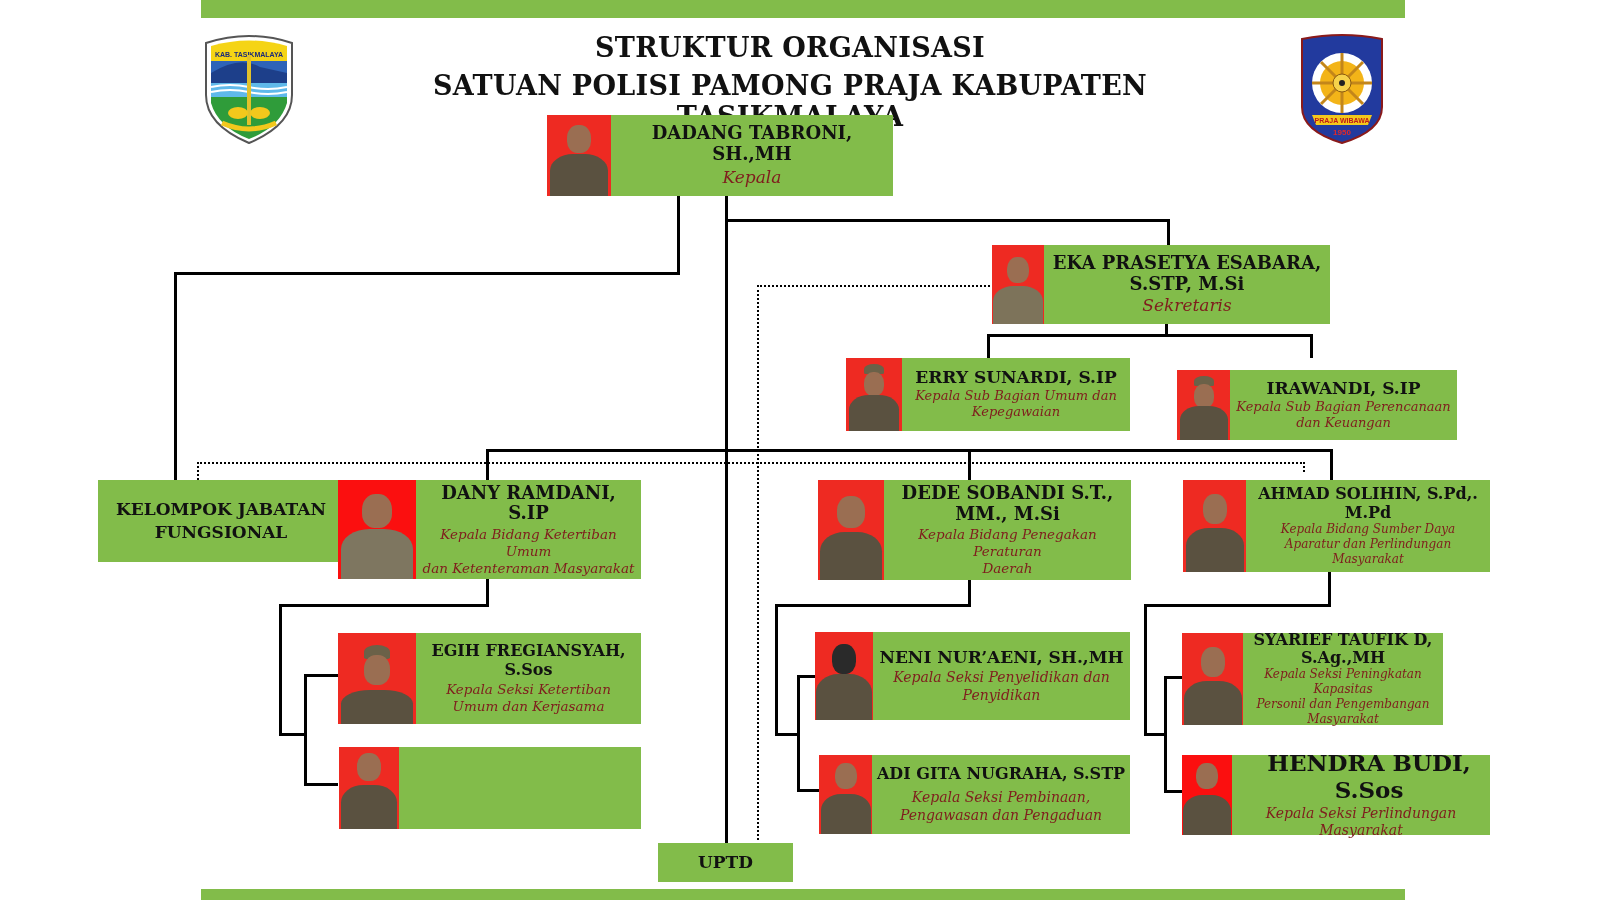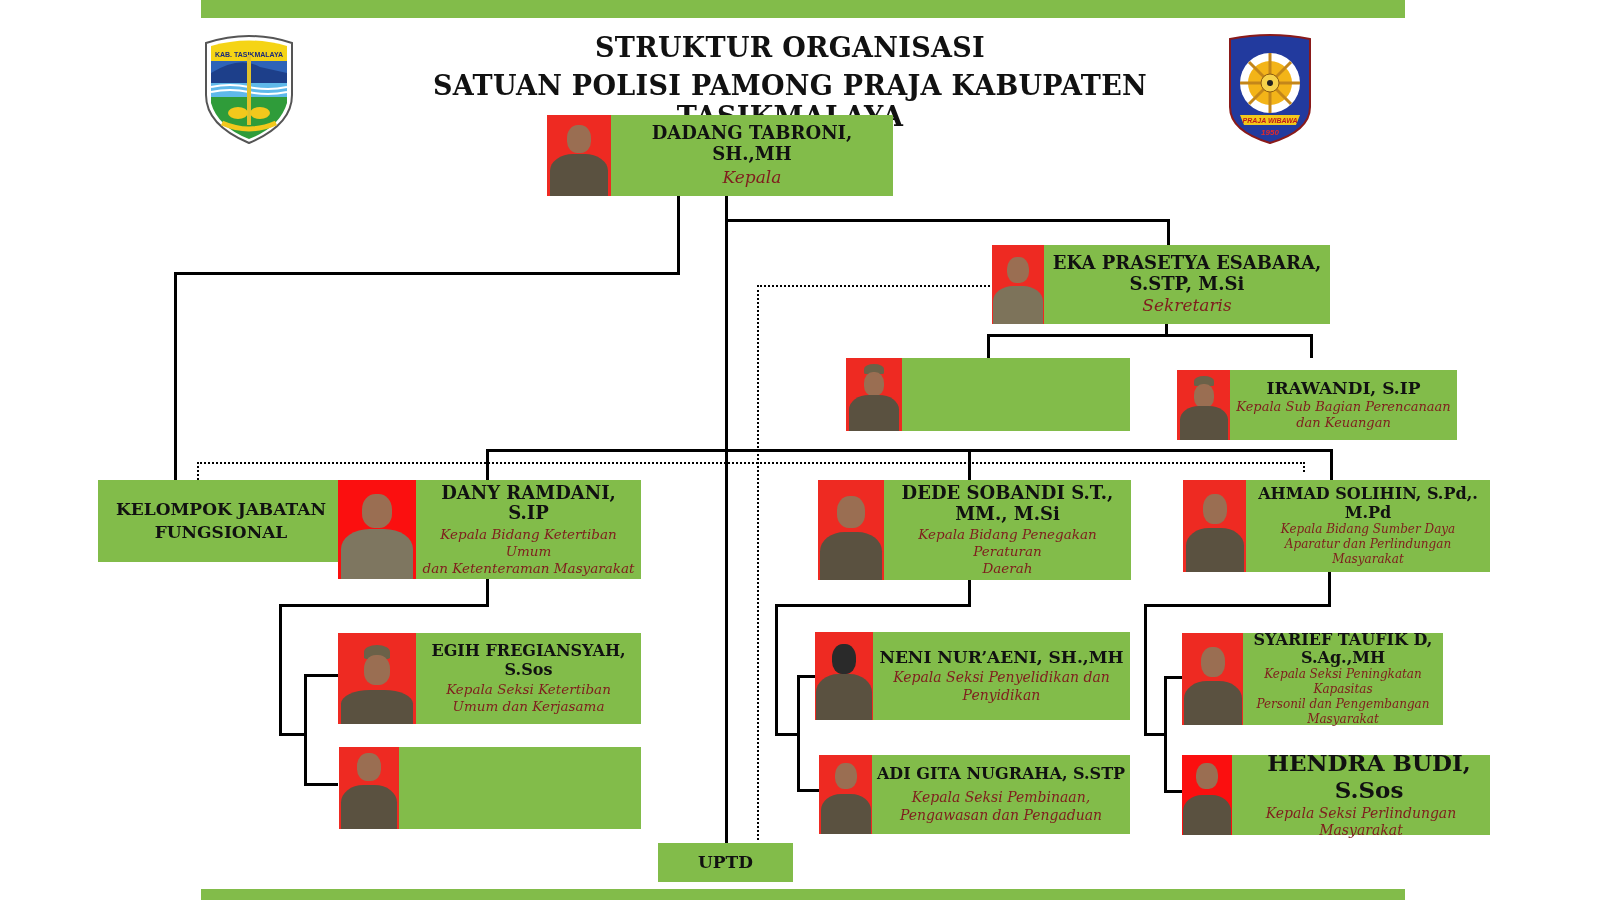--- a/index.html
+++ b/index.html
@@ -76,21 +76,21 @@
     <path d="M11 54 Q30 50 49 54 T87 54" stroke="#fff" stroke-width="2" fill="none"></path>
     <path d="M11 59 Q30 55 49 59 T87 59" stroke="#fff" stroke-width="2" fill="none"></path>
     <path d="M11 64 L87 64 L87 70 Q80 94 49 106 Q18 94 11 70 Z" fill="#2f9c3a"></path>
     <rect x="47" y="22" width="4" height="70" fill="#e2c12b"></rect>
     <ellipse cx="38" cy="80" rx="10" ry="6" fill="#f3c81c"></ellipse>
     <ellipse cx="60" cy="80" rx="10" ry="6" fill="#f3c81c"></ellipse>
     <path d="M22 90 Q49 102 76 90" stroke="#f3c81c" stroke-width="5" fill="none"></path>
   </svg>
 </div>
 
-<div class="logo" style="left:1226px; top:33px; width:88px; height:112px;font-style:italic;">
+<div class="logo" style="left:1298px; top:33px; width:88px; height:112px;">
   <svg width="88" height="112" viewBox="0 0 88 112">
     <path d="M4 6 Q44 -2 84 6 L84 74 Q84 98 44 110 Q4 98 4 74 Z" fill="#223a9e" stroke="#8a1a1a" stroke-width="2"></path>
     <circle cx="44" cy="50" r="30" fill="#fff"></circle>
     <circle cx="44" cy="50" r="22" fill="#f3b418"></circle>
     <g stroke="#c3861a" stroke-width="3">
       <line x1="44" y1="20" x2="44" y2="80"></line>
         <line x1="14" y1="50" x2="74" y2="50"></line>
       <line x1="23" y1="29" x2="65" y2="71"></line>
         <line x1="65" y1="29" x2="23" y2="71"></line>
     </g>
@@ -176,20 +176,25 @@
     <div class="role" style="font-size:17px;">Sekretaris</div>
   </div>
 </div>
 
 <div class="card" style="left:846px; top:358px; width:284px; height:73px;">
   <div class="photo" style="width:56px;">
     <div class="cap" style="top:6px; width:20px; height:10px;"></div>
     <div class="head" style="top:14px; width:20px; height:24px;"></div>
     <div class="body" style="width:50px; height:36px;"></div>
   </div>
+  <div class="info">
+    <div class="name" style="font-size:17px;">ERRY SUNARDI, S.IP</div>
+    <div class="role" style="font-size:13px;">Kepala Sub Bagian Umum dan</div>
+    <div class="role" style="font-size:13px;">Kepegawaian</div>
+  </div>
 </div>
 
 <div class="card" style="left:1177px; top:370px; width:280px; height:70px;">
   <div class="photo" style="width:53px;">
     <div class="cap" style="top:6px; width:20px; height:10px;"></div>
     <div class="head" style="top:14px; width:20px; height:24px;"></div>
     <div class="body" style="width:48px; height:34px;"></div>
   </div>
   <div class="info">
     <div class="name" style="font-size:17px;">IRAWANDI, S.IP</div>

